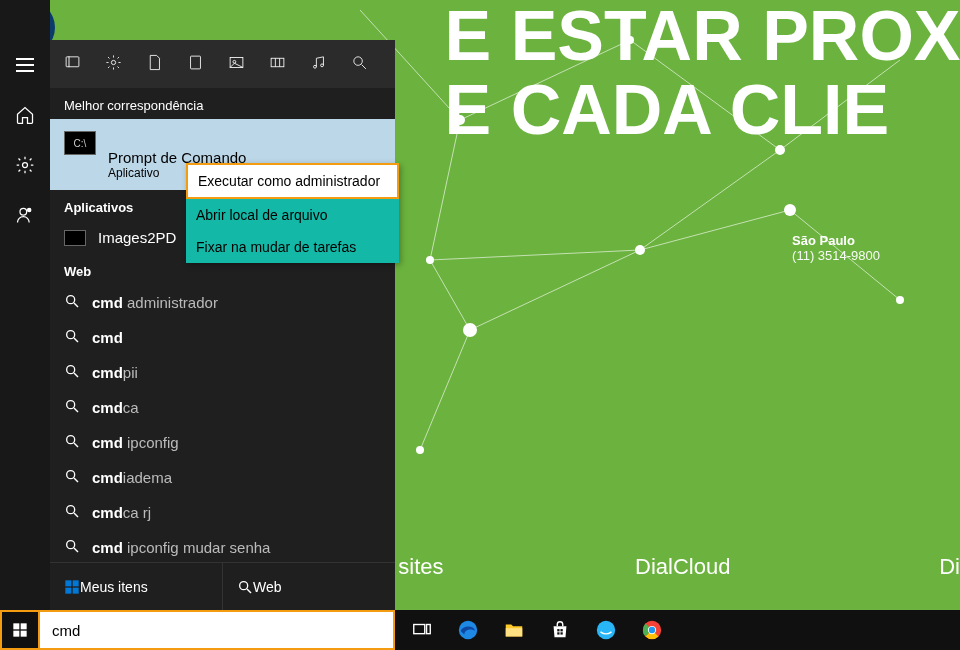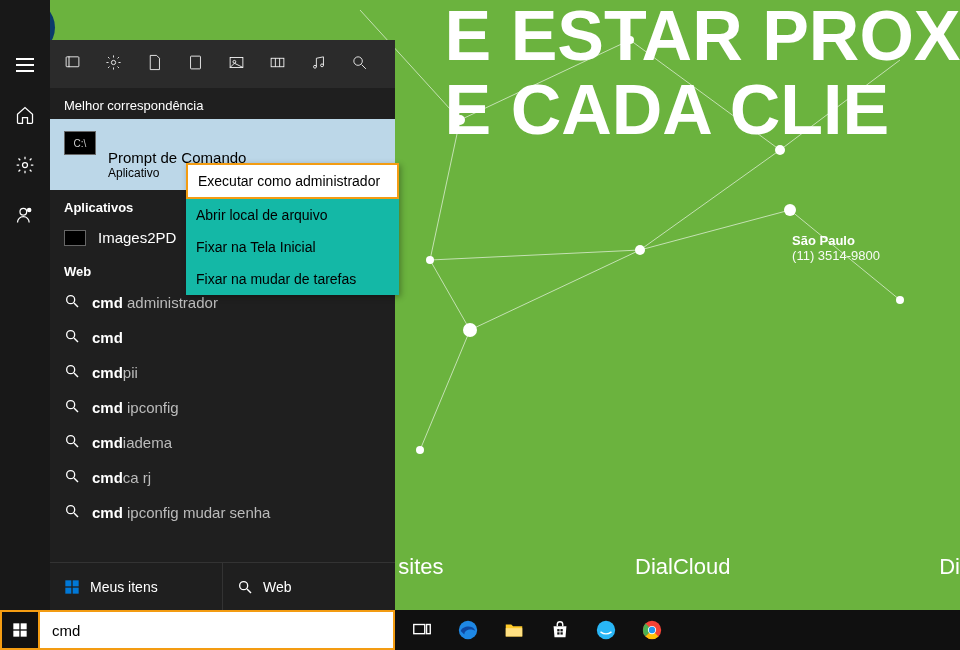--- a/index.html
+++ b/index.html
@@ -44,21 +44,21 @@
   .best-match .cmd-icon { width: 32px; height: 24px; background: #000; border: 1px solid #666; display: flex; align-items: center; justify-content: center; font-size: 10px; color: #ccc; margin-top: 2px; }
   .best-match .title { font-size: 15px; margin-top: 20px; }
   .best-match .sub { font-size: 12px; color: #000000; }
   .app-row { padding: 8px 14px; display: flex; gap: 12px; align-items: center; font-size: 15px; }
   .app-row .cmd-icon-sm { width: 22px; height: 16px; background: #000; border: 1px solid #666; }
   .web-row { padding: 8px 14px; display: flex; gap: 12px; align-items: center; font-size: 15px; color: #fff; }
   .web-row .sicon svg { width: 16px; height: 16px; stroke: #fff; fill: none; stroke-width: 2; }
   .web-row .term b { font-weight: 600; }
   .web-row .term .rest { color: #bbb; }
   .panel-bottom { height: 48px; display: flex; border-top: 1px solid #333; }
-  .panel-bottom .half { flex: 1; display: flex; align-items: center; gap: 10px; padding: 0 14px; font-size: 14px; }
+  .panel-bottom .half { flex: 1; display: flex; align-items: center; padding: 0 14px; font-size: 14px; }
   .panel-bottom .half + .half { border-left: 1px solid #333; }
   .panel-bottom svg { width: 16px; height: 16px; }
 
   
   .context-menu { position: absolute; left: 162px; top: 163px; width: 213px; background: #14b8a6; color: #000; font-size: 14px; box-shadow: 2px 2px 6px rgba(0,0,0,0.3); z-index: 50; margin-left: 24px; }
   .context-menu .item { padding: 8px 10px; }
   .context-menu .item.highlight { border: 2px solid #f39c12; background: #fff; }
 </style>
 </head>
 <body>
@@ -207,20 +207,27 @@
               <circle cx="10" cy="10" r="6"></circle>
               <line x1="15" y1="15" x2="21" y2="21"></line>
             </svg></span>
           <span class="term"><b>cmd</b><span class="rest">pii</span></span>
         </div>
         <div class="web-row">
           <span class="sicon"><svg viewBox="0 0 24 24">
               <circle cx="10" cy="10" r="6"></circle>
               <line x1="15" y1="15" x2="21" y2="21"></line>
             </svg></span>
+          <span class="term"><b>cmd</b><span class="rest">ca</span></span>
+        </div>
+        <div class="web-row">
+          <span class="sicon"><svg viewBox="0 0 24 24">
+              <circle cx="10" cy="10" r="6"></circle>
+              <line x1="15" y1="15" x2="21" y2="21"></line>
+            </svg></span>
           <span class="term"><b>cmd</b><span class="rest"> ipconfig</span></span>
         </div>
         <div class="web-row">
           <span class="sicon"><svg viewBox="0 0 24 24">
               <circle cx="10" cy="10" r="6"></circle>
               <line x1="15" y1="15" x2="21" y2="21"></line>
             </svg></span>
           <span class="term"><b>cmd</b><span class="rest">iadema</span></span>
         </div>
         <div class="web-row">
@@ -255,21 +262,20 @@
           <line x1="15" y1="15" x2="21" y2="21"></line>
         </svg>
       <span>Web</span>
     </div>
   </div>
 </div>
 
 <div class="context-menu">
   <div class="item highlight">Executar como administrador</div>
   <div class="item">Abrir local de arquivo</div>
-  <div class="item">Fixar na Tela Inicial</div>
   <div class="item">Fixar na mudar de tarefas</div>
 </div>
 
 <div class="taskbar">
   <div class="start">
     <svg viewBox="0 0 24 24">
         <rect x="2" y="2" width="9" height="9"></rect>
         <rect x="13" y="2" width="9" height="9"></rect>
         <rect x="2" y="13" width="9" height="9"></rect>
         <rect x="13" y="13" width="9" height="9"></rect>

